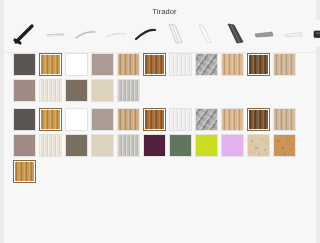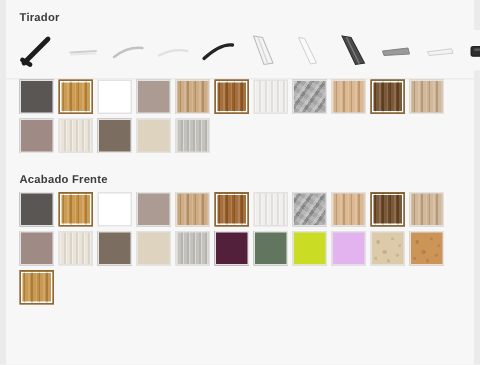--- a/index.html
+++ b/index.html
@@ -20,25 +20,26 @@
     width: 312px;
     height: 243px;
     background: #f7f7f7;
     box-sizing: border-box;
   }
   .section {
     padding: 0;
   }
   .section-title {
     font-size: 7.5px;
-    font-weight: bold;
+    font-weight: normal;
     color: #3c3c3c;
     letter-spacing: 0.15px;
     margin: 0;
     padding: 7px 0 4px 9px;
+    text-align: center;
   }
   .swatch-grid {
     display: flex;
     flex-wrap: wrap;
     padding: 0 0 0 9px;
     gap: 3px;
   }
   .sw {
     width: 23px;
     height: 23px;
@@ -211,21 +212,20 @@
         <div class="sw grain" title="Roble palido" style="background-color: rgb(205, 177, 144);"></div>
         <div class="sw solid" title="Malva topo" style="background-color: rgb(160, 138, 133);"></div>
         <div class="sw grain-soft" title="Madera crema" style="background-color: rgb(234, 228, 216);"></div>
         <div class="sw solid" title="Marron gris" style="background-color: rgb(123, 109, 95);"></div>
         <div class="sw solid" title="Beige arena" style="background-color: rgb(222, 211, 191);"></div>
         <div class="sw grain-soft" title="Gris claro" style="background-color: rgb(195, 194, 189);"></div>
       </div>
   </div>
 
   <div class="section" style="margin-top:6px;">
-    <div class="section-title">Acabado Frente</div>
     <div class="swatch-grid" id="grid-front">
         <div class="sw solid" title="Gris oscuro" style="background-color: rgb(90, 86, 83);"></div>
         <div class="sw grain sel" title="Roble dorado" style="background-color: rgb(199, 145, 66);"></div>
         <div class="sw solid" title="Blanco" style="background-color: rgb(255, 255, 255);"></div>
         <div class="sw solid" title="Topo calido" style="background-color: rgb(171, 155, 146);"></div>
         <div class="sw grain" title="Roble claro" style="background-color: rgb(201, 164, 121);"></div>
         <div class="sw grain sel" title="Nogal medio" style="background-color: rgb(155, 95, 40);"></div>
         <div class="sw grain-soft" title="Blanco roto" style="background-color: rgb(240, 239, 237);"></div>
         <div class="sw stone" title="Cemento gris" style="background-color: rgb(157, 158, 157);"></div>
         <div class="sw grain" title="Roble arena" style="background-color: rgb(216, 177, 134);"></div>

